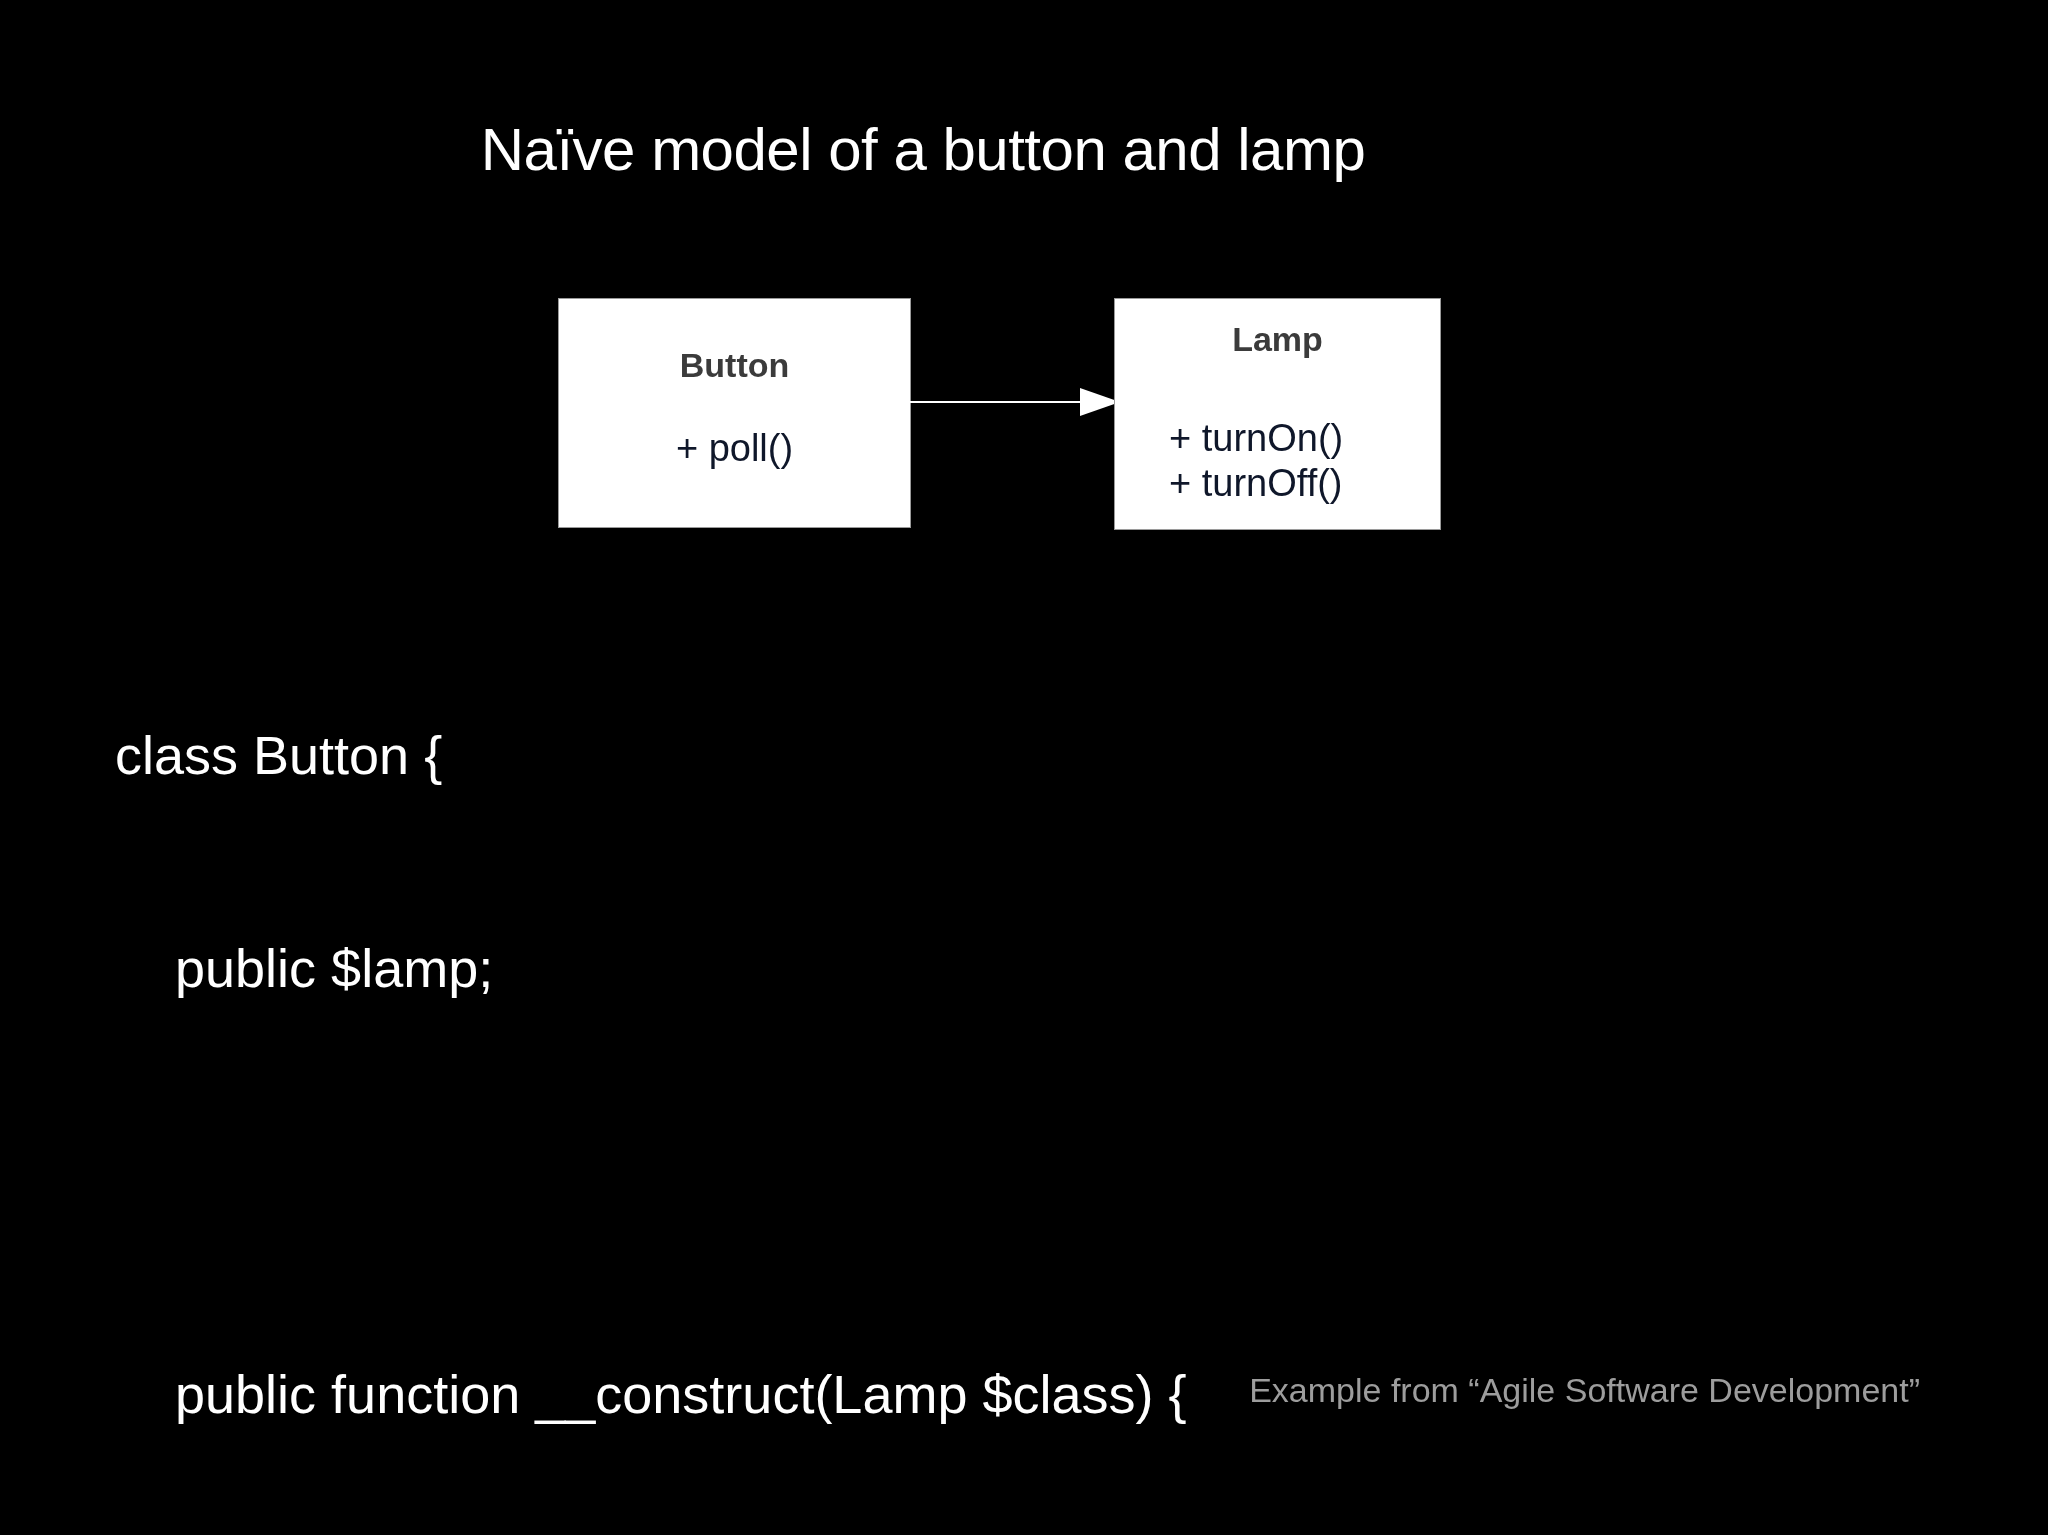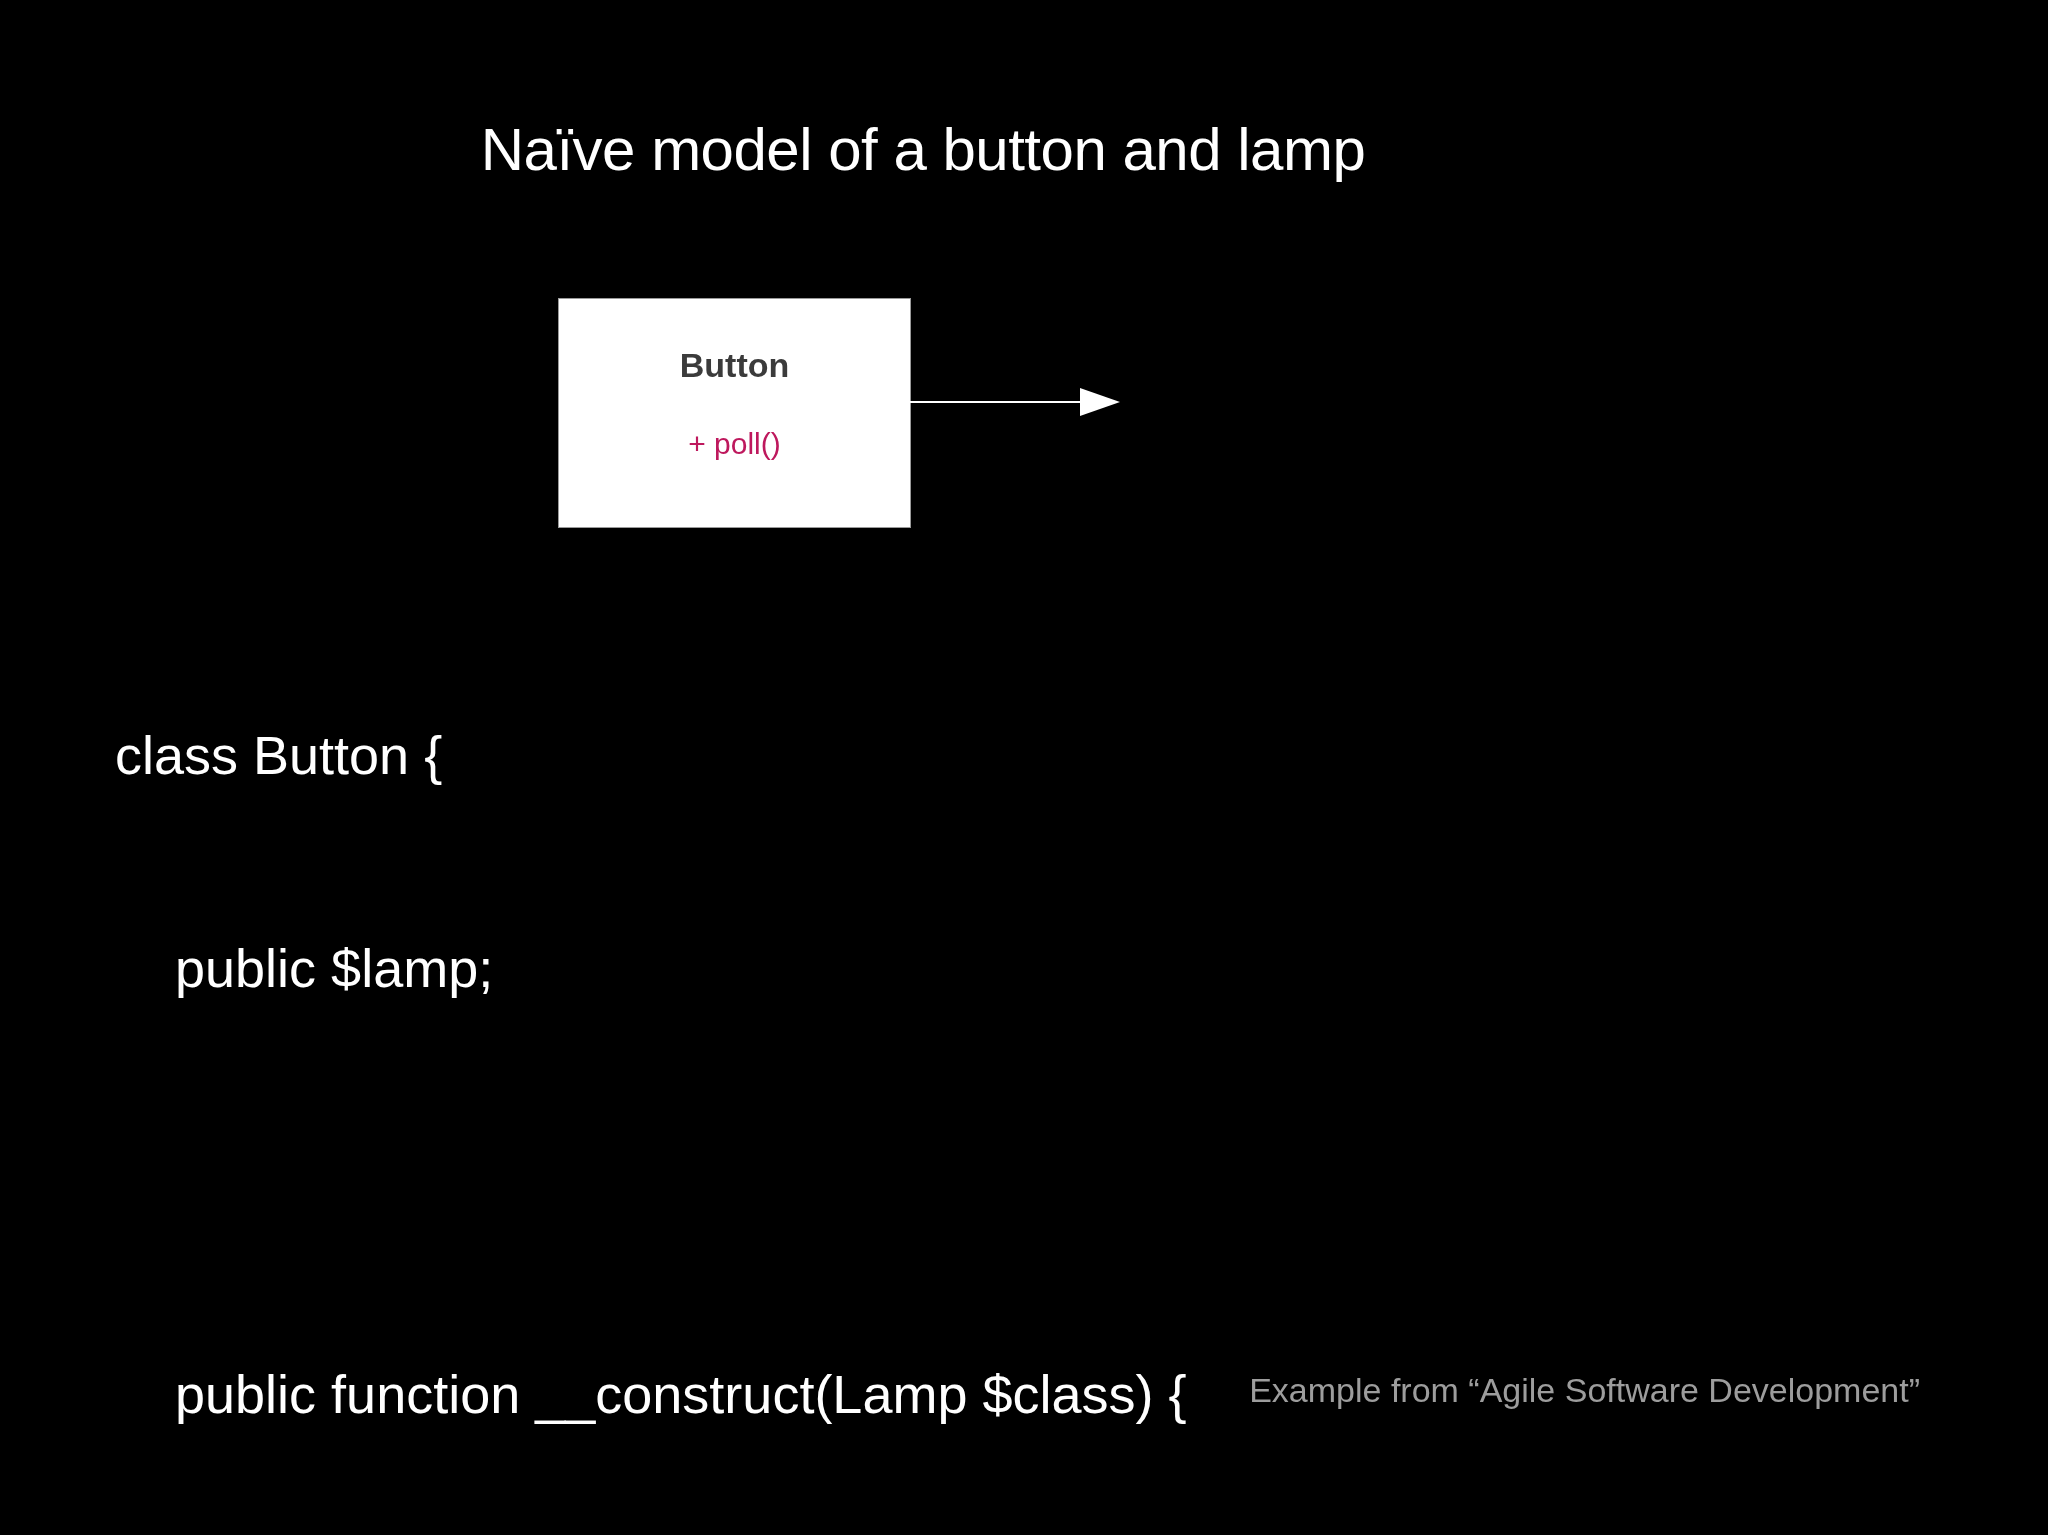--- a/index.html
+++ b/index.html
@@ -76,23 +76,23 @@
   }
 
   #uml-box-button .uml-class-name {
     margin-top: 48px;
   }
   #uml-box-lamp .uml-class-name {
     margin-top: 22px;
   }
 
   .uml-members {
-    color: #be185d;
+    color: #0f172a;
     font-weight: 400;
-    font-size: 30px;
+    font-size: 38px;
     line-height: 1.18;
   }
 
   #uml-box-button .uml-members {
     margin-top: 42px;
     text-align: center;
   }
   #uml-box-lamp .uml-members {
     margin-top: 58px;
     padding-left: 54px;
@@ -146,20 +146,27 @@
     <div id="uml-box-button" class="uml-class-box">
       <div class="uml-class-name">Button</div>
       <div class="uml-members">+ poll()</div>
     </div>
 
     <svg id="uml-association" viewBox="0 0 240 40">
       <line x1="0" y1="20" x2="215" y2="20" stroke="#ffffff" stroke-width="2"></line>
       <polygon points="200,6 240,20 200,34" fill="#ffffff"></polygon>
     </svg>
 
+    <div id="uml-box-lamp" class="uml-class-box">
+      <div class="uml-class-name">Lamp</div>
+      <div class="uml-members">
+        <div>+ turnOn()</div>
+        <div>+ turnOff()</div>
+      </div>
+    </div>
   </div>
 
   <div id="code-block">
     <div class="code-line">class Button {</div>
     <div class="code-line">    public $lamp;</div>
     <div class="code-line"></div>
     <div class="code-line">    public function __construct(Lamp $class) {</div>
     
     
     

